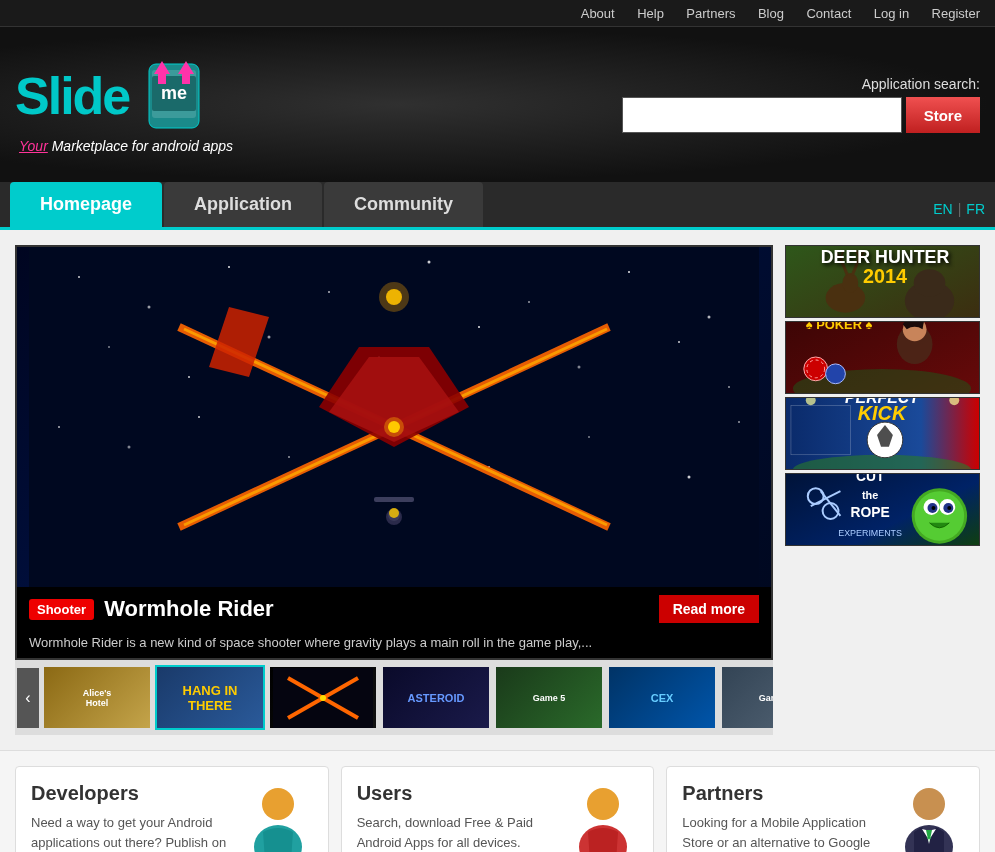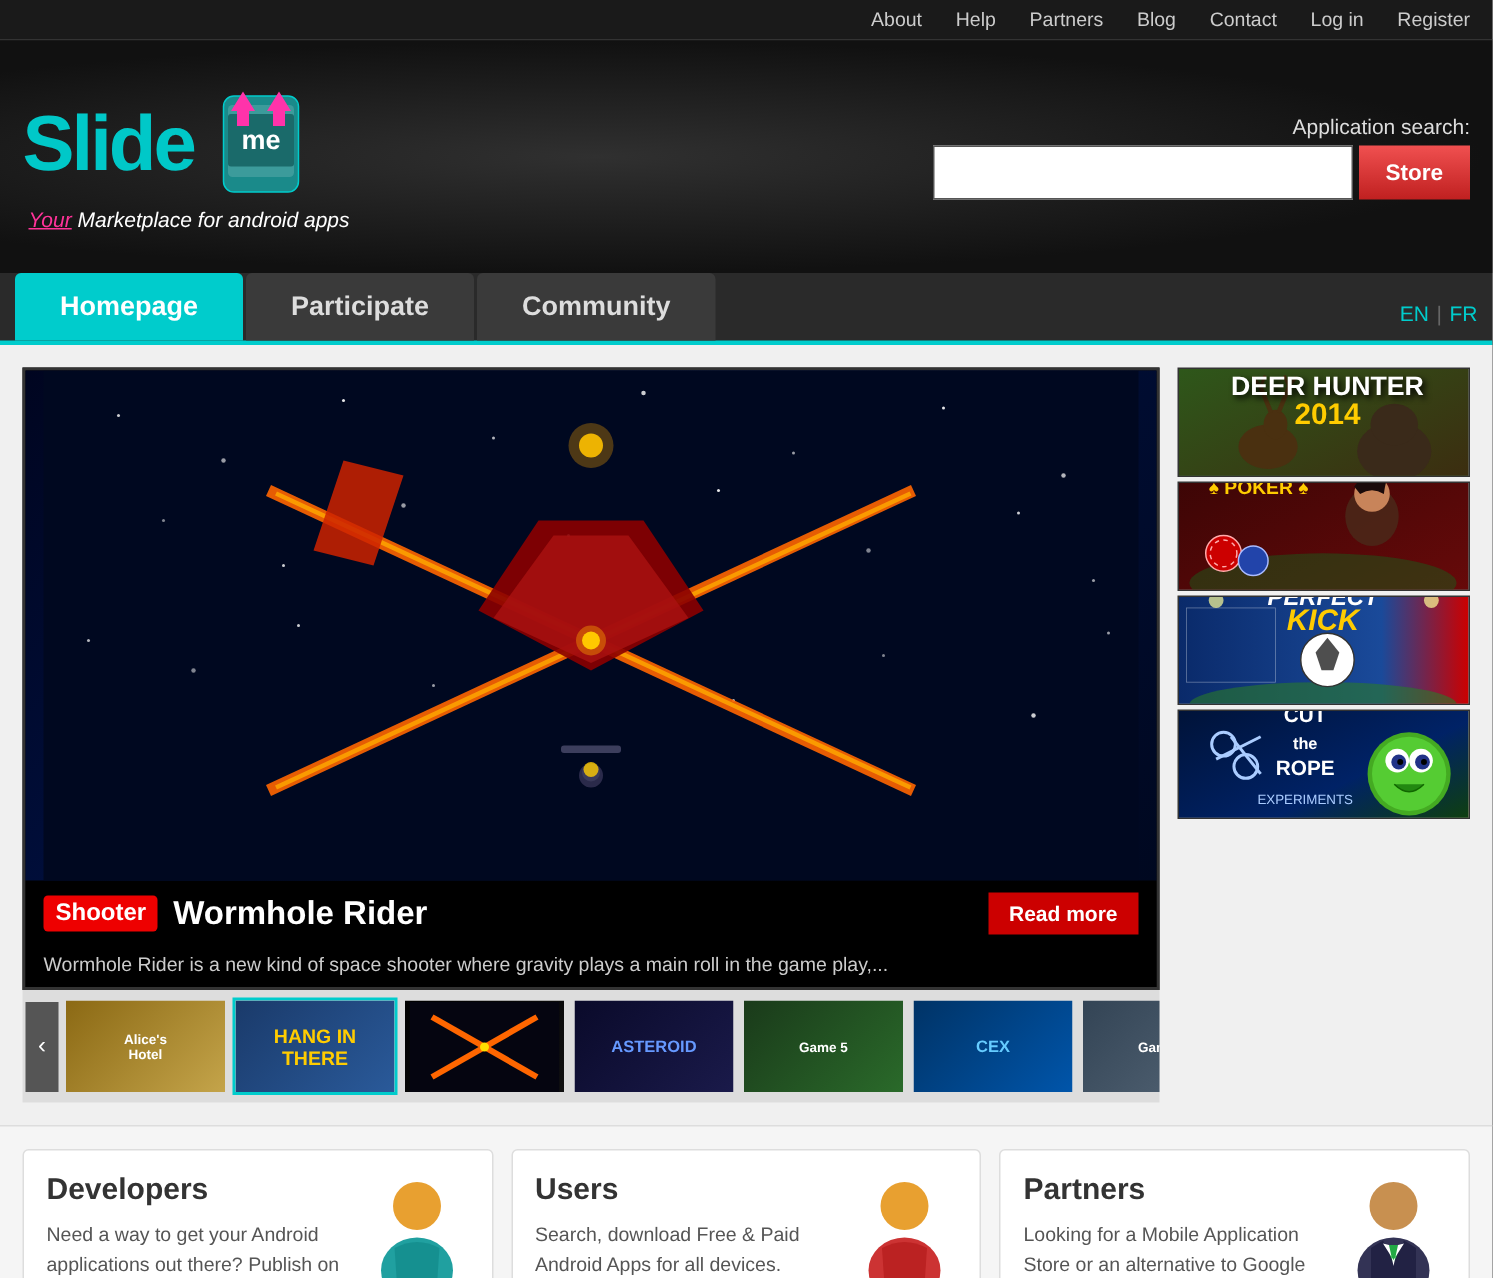--- a/index.html
+++ b/index.html
@@ -144,21 +144,21 @@
       background: rgba(0,0,0,0.85);
       padding: 8px 12px;
       display: flex;
       align-items: center;
       gap: 10px;
       flex-wrap: wrap;
     }
     .badge-shooter {
       background: #e00;
       color: #fff;
-      font-size: 16px;
+      font-size: 13px;
       font-weight: bold;
       padding: 3px 8px;
       border-radius: 3px;
       white-space: nowrap;
     }
     .caption-title {
       color: #fff;
       font-size: 22px;
       font-weight: bold;
     }
@@ -330,21 +330,21 @@
     <div class="search-label">Application search:</div>
     <div class="search-row">
       <input class="search-input" type="text" placeholder="" style="">
       <button class="search-btn">Store</button>
     </div>
   </div>
 </div>
 
 <div class="nav-tabs">
   <a class="nav-tab active">Homepage</a>
-  <a class="nav-tab">Participate</a>
+  <a class="nav-tab">Application</a>
   <a class="nav-tab">Community</a>
   <div class="lang-selector">
     <a href="#">EN</a>
     <span style="color:#666;">|</span>
     <a href="#">FR</a>
   </div>
 </div>
 
 <div class="main-content">
 

